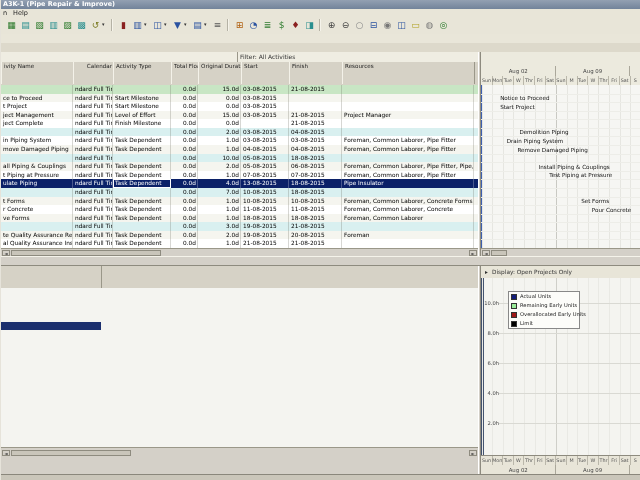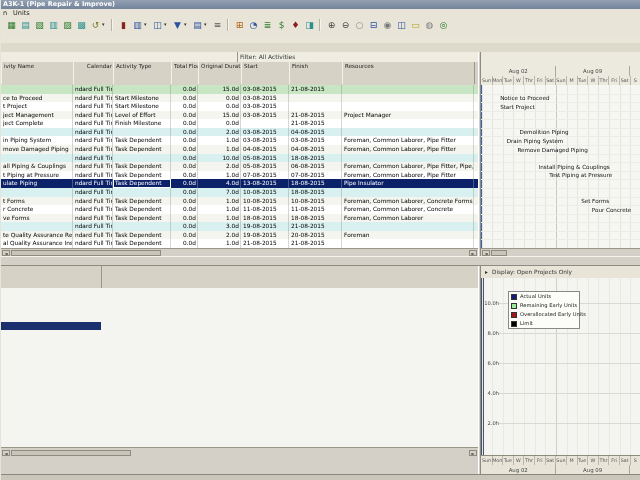--- a/index.html
+++ b/index.html
@@ -85,21 +85,21 @@
 </style>
 </head>
 <body>
 
 <div id="win">
   <div class="abs" id="titlebar">
     <span>A3K-1 (Pipe Repair &amp; Improve)</span>
   </div>
   <div class="abs" id="menubar">
     <span class="menuitem" style="left:2px">n</span>
-    <span class="menuitem" style="left:12px">Units</span>
+    <span class="menuitem" style="left:12px">Help</span>
   </div>
   <div class="abs" id="toolbar">
       <div class="tbi" style="left: 3px; color: rgb(44, 122, 44);">▦</div>
       <div class="tbi" style="left: 17px; color: rgb(42, 143, 143);">▤</div>
       <div class="tbi" style="left: 31px; color: rgb(44, 122, 44);">▧</div>
       <div class="tbi" style="left: 45px; color: rgb(42, 143, 143);">▥</div>
       <div class="tbi" style="left: 59px; color: rgb(44, 122, 44);">▨</div>
       <div class="tbi" style="left: 73px; color: rgb(42, 143, 143);">▩</div>
       <div class="tbi" style="left: 87px; color: rgb(122, 122, 32);">↺</div>
       <div class="dd" style="left: 101px;">▾</div>

